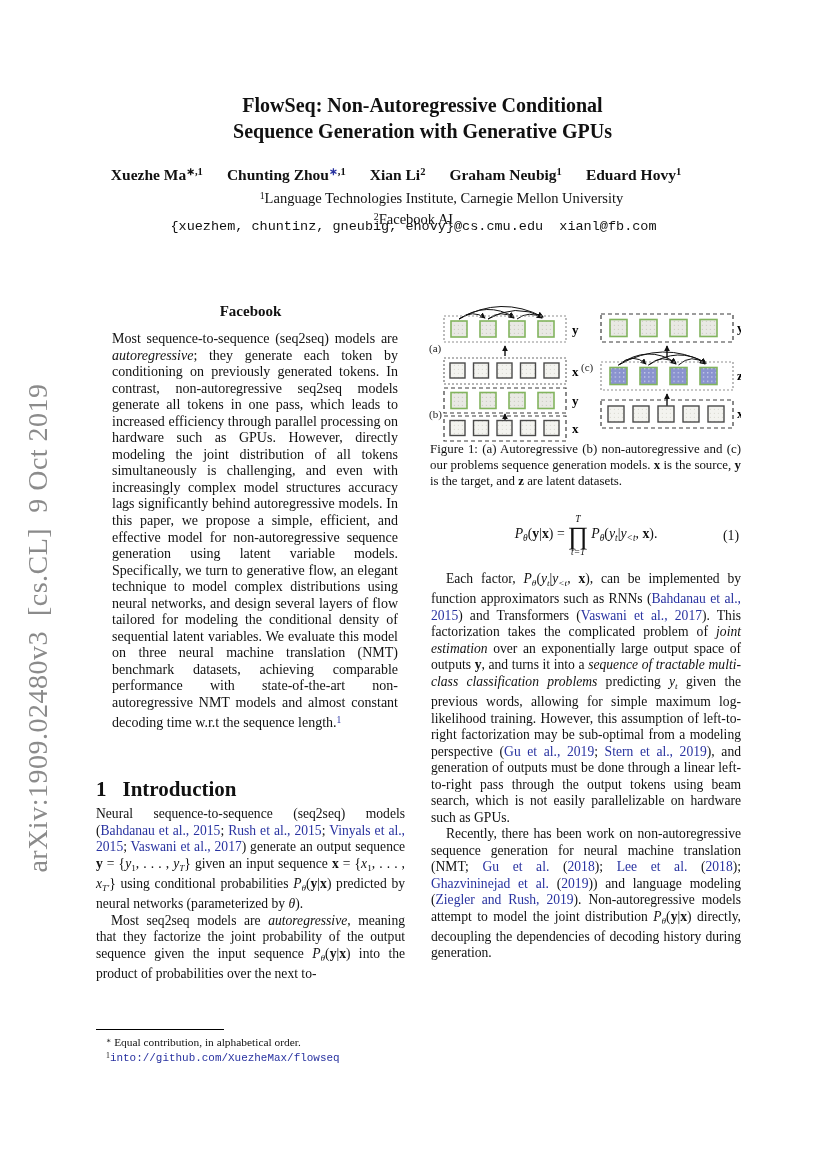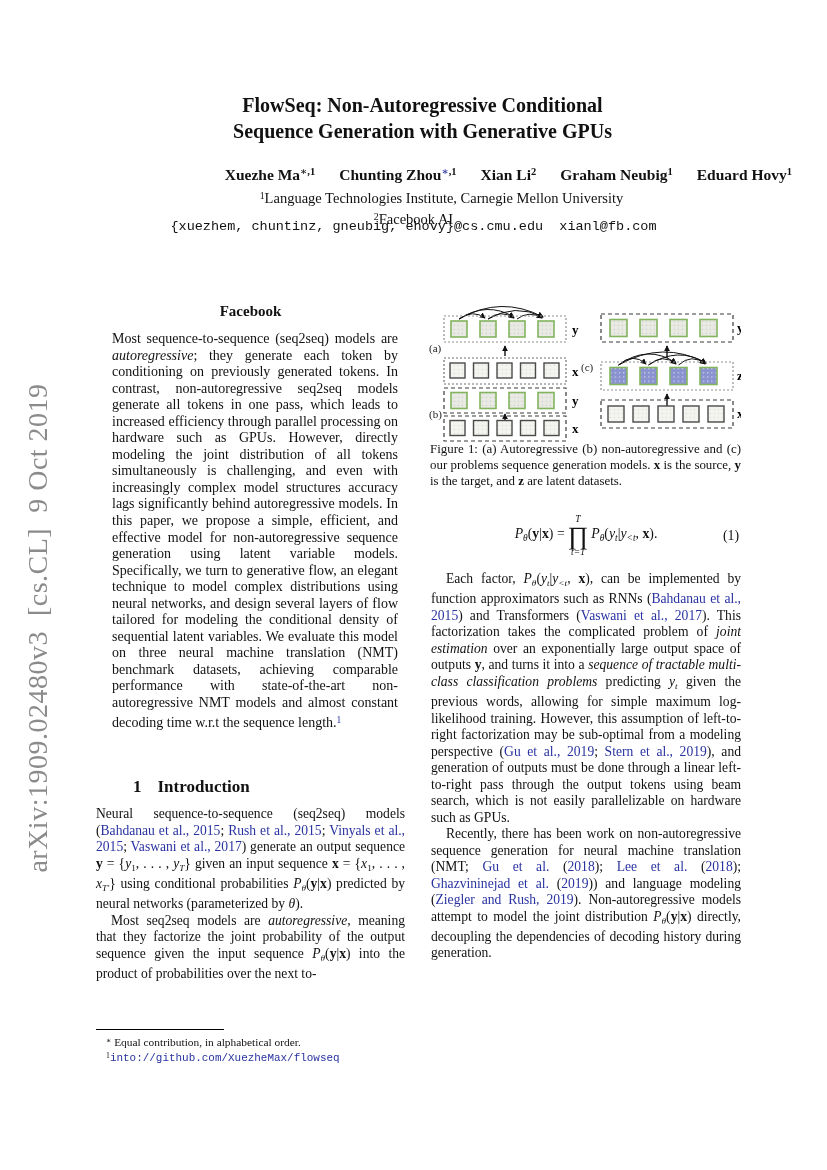--- a/index.html
+++ b/index.html
@@ -10,31 +10,31 @@
   
   #arxiv-strip{
     position:absolute;left:38px;top:628px;transform:translate(-50%,-50%) rotate(-90deg);
     white-space:pre;font-size:28px;color:#8b8b8b;letter-spacing:0.5px;
     font-family:"Liberation Serif",serif;
   }
   
   .title-line{position:absolute;left:9px;width:827px;text-align:center;font-weight:bold;font-size:20px;line-height:26px;}
   #title1{top:92px;}
   #title2{top:118px;}
-  #authors{position:absolute;left:0;top:165px;width:792px;text-align:right;font-weight:bold;font-size:15.5px;}
+  #authors{position:absolute;left:0;top:165px;width:792px;text-align:center;font-weight:bold;font-size:15.5px;font-family:Liberation Serif, serif;}
   .affil{position:absolute;left:0;width:827px;text-align:center;font-size:14.5px;}
   #affil1{top:190px;padding-left:28px;}
   #affil2{top:211px;}
   #emails{position:absolute;left:0;top:219px;width:827px;text-align:center;
     font-family:"Liberation Mono","DejaVu Sans Mono",monospace;font-size:13.5px;white-space:pre;}
   
   .justified{text-align:justify;hyphens:auto;}
   #abstract-heading{position:absolute;left:96px;top:303px;width:309px;text-align:center;font-weight:bold;font-size:15px;}
   #abstract-body{position:absolute;left:112px;top:331px;width:286px;font-size:14px;line-height:16.55px;}
-  #intro-heading{position:absolute;left:96px;top:777px;width:309px;font-weight:bold;font-size:17px;margin-left:37px;}
+  #intro-heading{position:absolute;left:96px;top:777px;width:309px;font-weight:bold;font-size:21px;}
   #intro-heading .sec-title{margin-left:16px;}
   #intro-body{position:absolute;left:96px;top:806px;width:309px;font-size:13.6px;line-height:16.5px;}
   #intro-body p{margin:0;}
   #intro-body p.indent{text-indent:15px;}
   
   #fn-rule{position:absolute;left:96px;top:1029px;width:128px;border-top:1px solid #000;}
   #fn-block{position:absolute;left:96px;top:1034px;width:309px;font-size:11.4px;line-height:14px;}
   #fn-block .fnline{margin:0;text-indent:10px;}
   
   #figure1{position:absolute;left:429px;top:300px;width:312px;height:142px;}

